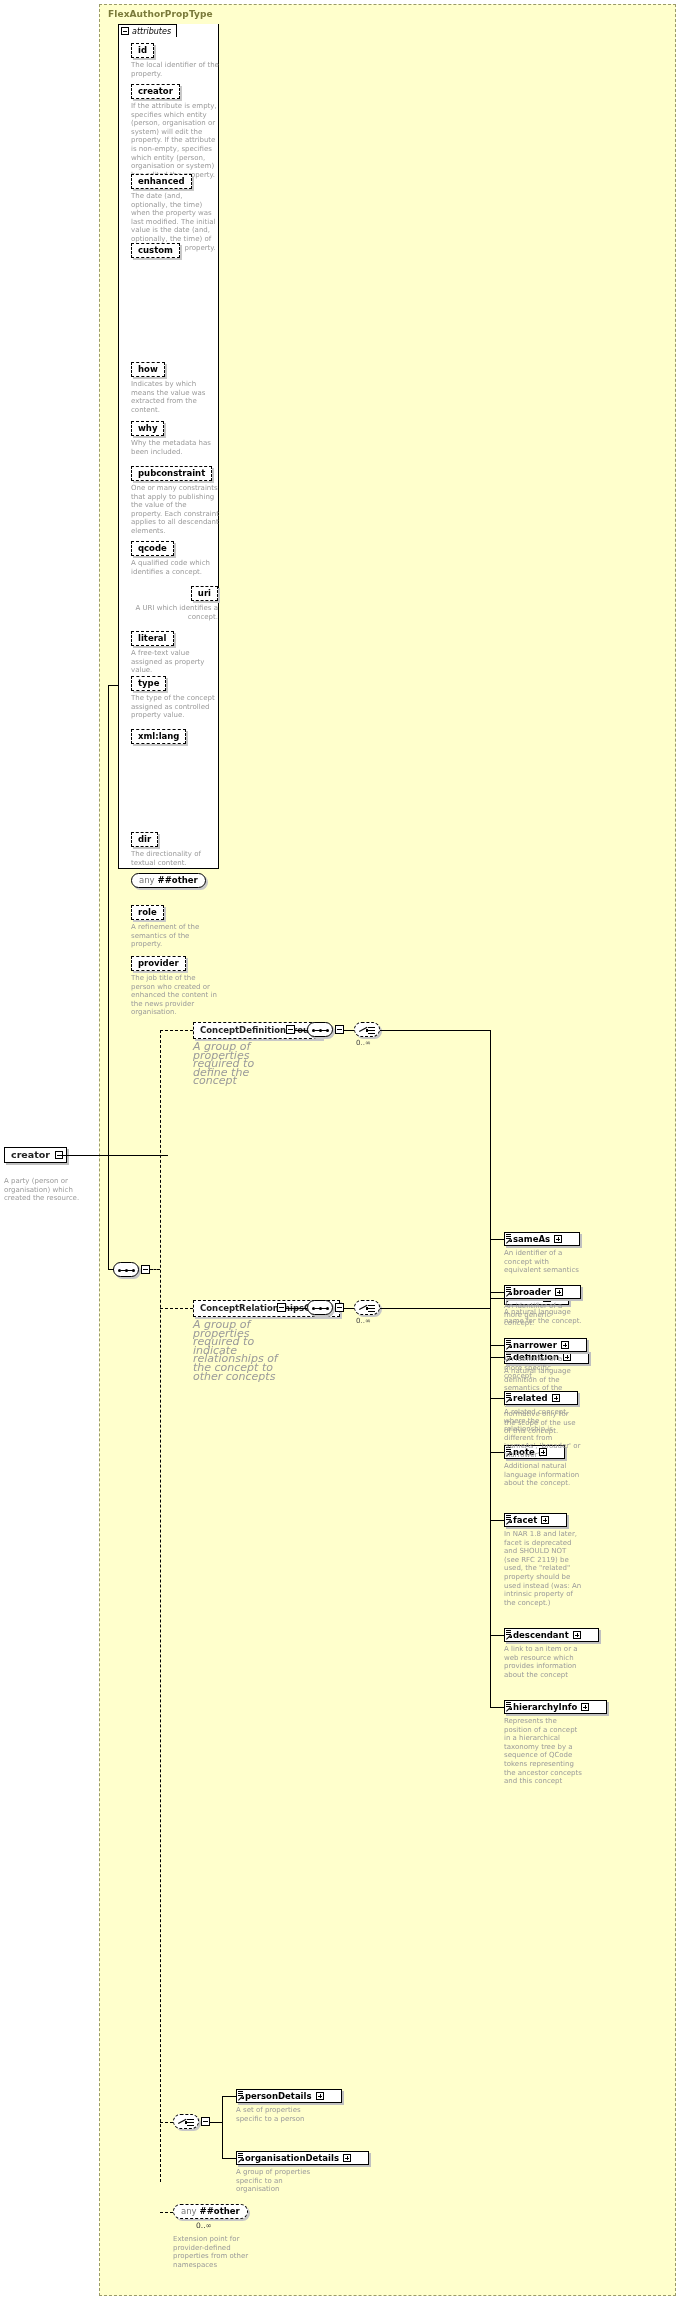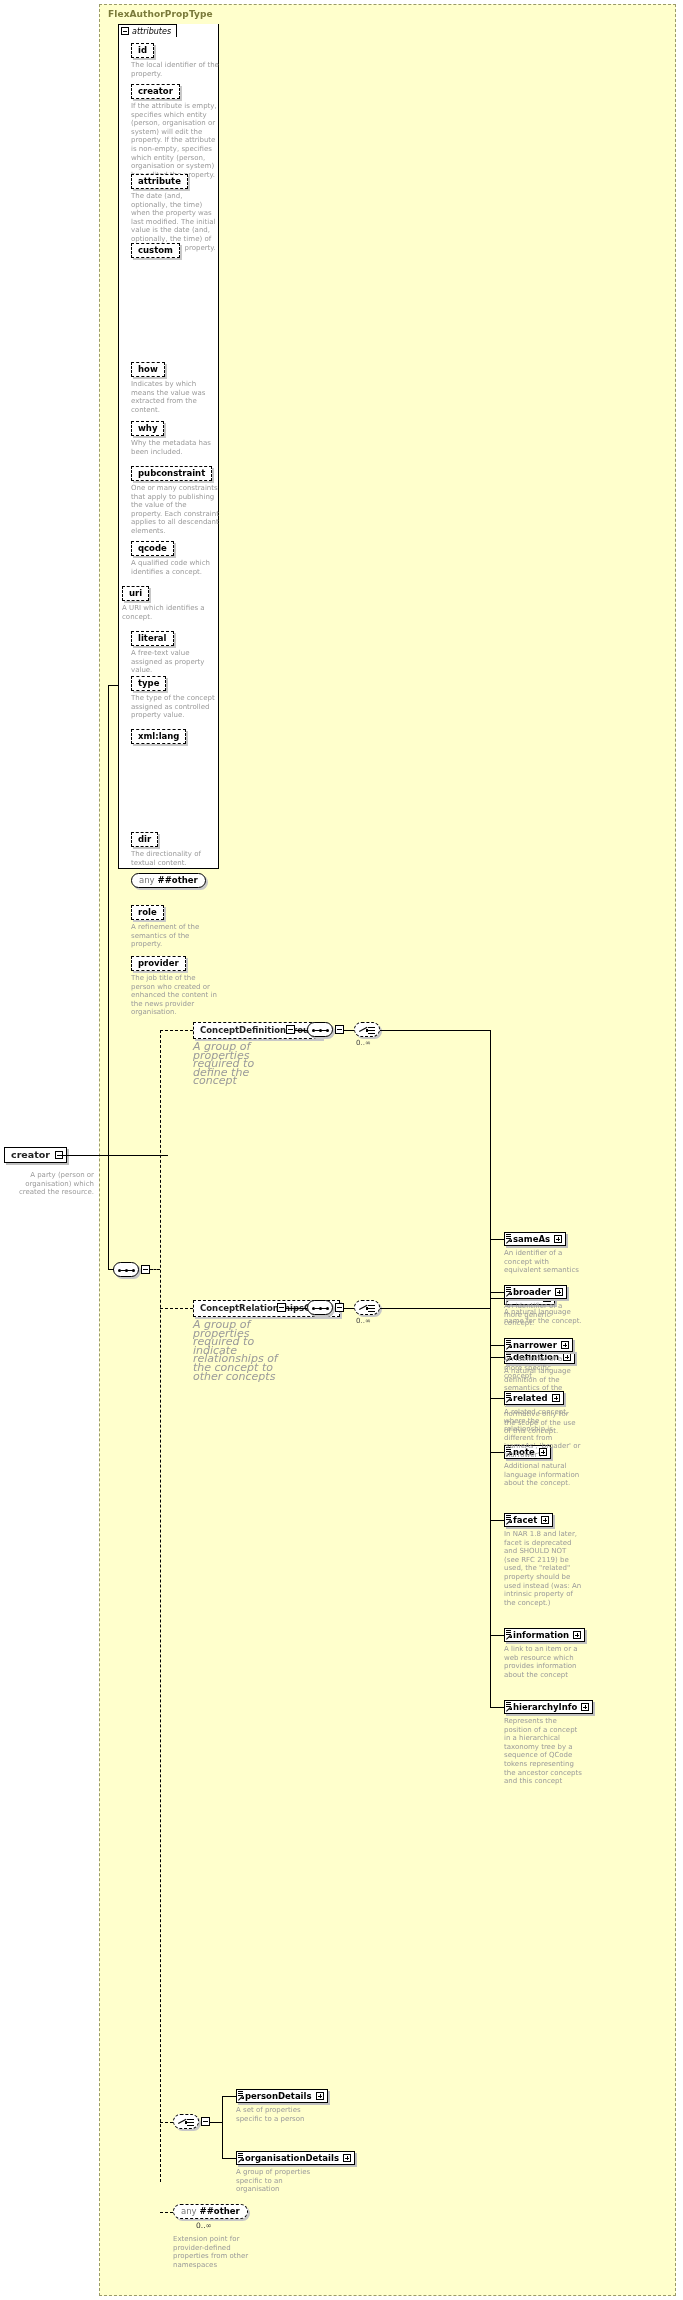--- a/index.html
+++ b/index.html
@@ -112,21 +112,21 @@
   }
 
   
   .elem { position: absolute; }
   .elem .ebox {
     display: inline-flex;
     align-items: center;
     gap: 4px;
     border: 1px solid #000;
     background: #ffffff;
-    padding: 1px 3px 2px 4px;
+    padding: 1px 17px 2px 4px;
     box-shadow: 2px 2px 0 #c0c0c0;
     white-space: nowrap;
     position: relative;
     height: 14px;
   }
   .elem .ebox .name {
     font-weight: bold;
     font-size: 8.5px;
     color: #000;
     line-height: 10px;
@@ -227,21 +227,21 @@
   
   #root-elem { position:absolute; left:4px; top:1147px; }
   #root-elem .ebox {
     display:inline-flex; align-items:center; gap:5px;
     border:1px solid #000; background:#fff;
     padding: 2px 3px 3px 6px;
     box-shadow:2px 2px 0 #c0c0c0;
     height:16px;
   }
   #root-elem .name { font-weight:bold; font-size:9.5px; }
-  #root-elem .doc { width:90px; margin-top:8px; font-size:7px; line-height:8.6px; color:#9a9a9a;text-align:right; }
+  #root-elem .doc { width:90px; margin-top:14px; font-size:7px; line-height:8.6px; color:#9a9a9a; }
 
   
   .ln { position:absolute; background:#000; }
   .ln.h { height:1px; }
   .ln.v { width:1px; }
   .ln.dash-h {
     height:0; background:transparent;
     border-top:1px dashed #000;
   }
   .ln.dash-v {
@@ -274,21 +274,21 @@
   <div class="box">id</div>
   <div class="doc">The local identifier of the property.</div>
 </div>
 
 <div class="attr" style="left:131px; top:84px;">
   <div class="box">creator</div>
   <div class="doc">If the attribute is empty, specifies which entity (person, organisation or system) will edit the property. If the attribute is non-empty, specifies which entity (person, organisation or system) has edited the property.</div>
 </div>
 
 <div class="attr" style="left:131px; top:174px;">
-  <div class="box">attribute</div>
+  <div class="box">enhanced</div>
   <div class="doc">The date (and, optionally, the time) when the property was last modified. The initial value is the date (and, optionally, the time) of creation of the property.</div>
 </div>
 
 <div class="attr" style="left:131px; top:243px;">
   <div class="box">custom</div>
 </div>
 
 <div class="attr" style="left:131px; top:362px;">
   <div class="box">how</div>
   <div class="doc">Indicates by which means the value was extracted from the content.</div>
@@ -302,21 +302,21 @@
 <div class="attr" style="left:131px; top:466px;">
   <div class="box">pubconstraint</div>
   <div class="doc">One or many constraints that apply to publishing the value of the property. Each constraint applies to all descendant elements.</div>
 </div>
 
 <div class="attr" style="left:131px; top:541px;">
   <div class="box">qcode</div>
   <div class="doc">A qualified code which identifies a concept.</div>
 </div>
 
-<div class="attr" style="left:122px; top:586px;">
+<div class="attr" style="left:130px; top:586px;text-align:right;">
   <div class="box">uri</div>
   <div class="doc">A URI which identifies a concept.</div>
 </div>
 
 <div class="attr" style="left:131px; top:631px;">
   <div class="box">literal</div>
   <div class="doc">A free-text value assigned as property value.</div>
 </div>
 
 <div class="attr" style="left:131px; top:676px;">
@@ -481,21 +481,21 @@
 
 <div class="ln h" style="left:490px; top:1635px; width:14px;"></div>
 <div class="elem" style="left:504px; top:1628px;">
   <div class="ebox">
     <span class="glyph-lines">
         <i></i>
         <i></i>
         <i></i>
       </span>
     <span class="glyph-arrow"></span>
-    <span class="name" style="margin-left:4px;">information</span>
+    <span class="name" style="margin-left:4px;">descendant</span>
     <span class="expander plus"></span>
   </div>
   <div class="doc">A link to an item or a web resource which provides information about the concept</div>
 </div>
 
 <div class="ln h" style="left:490px; top:1707px; width:14px;"></div>
 <div class="elem" style="left:504px; top:1700px;">
   <div class="ebox">
     <span class="glyph-lines">
         <i></i>

